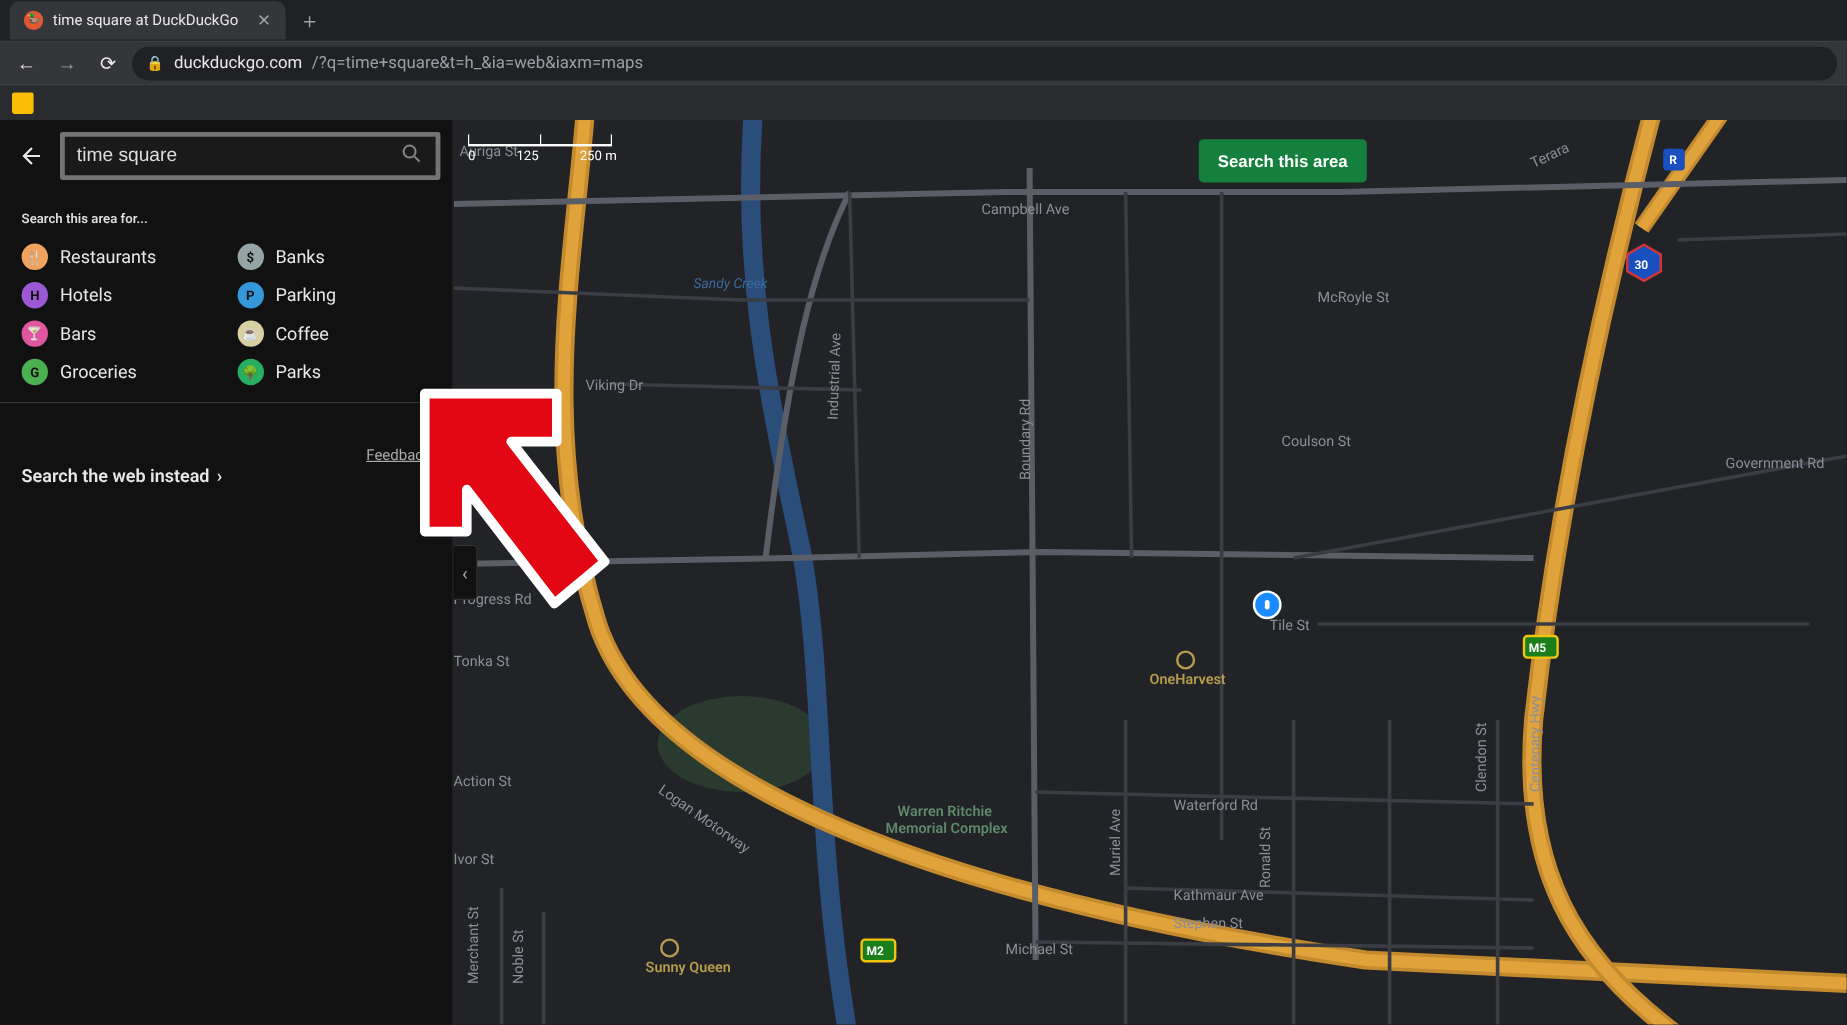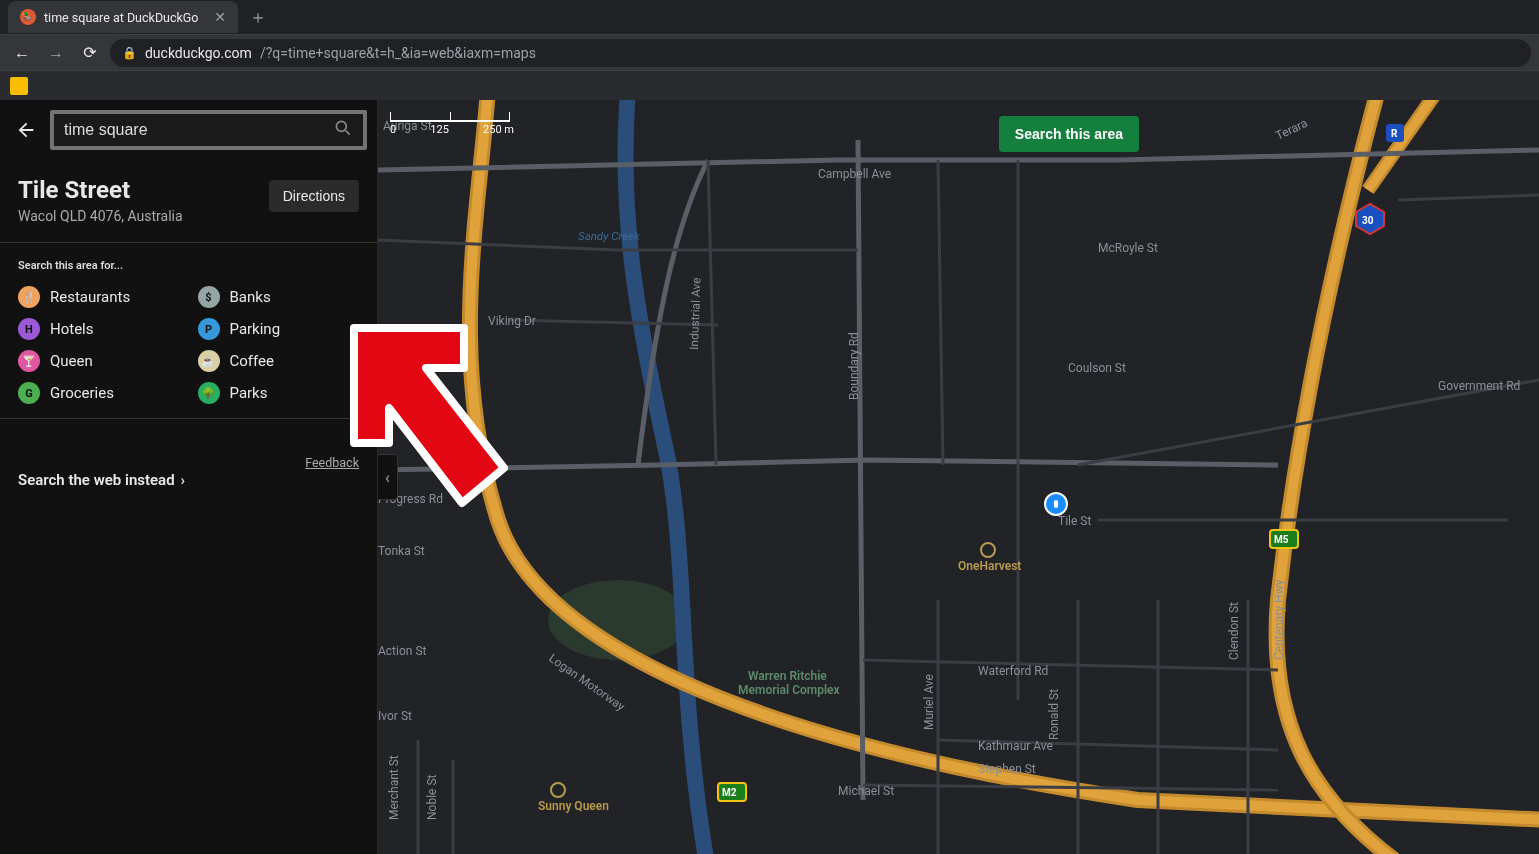--- a/index.html
+++ b/index.html
@@ -203,27 +203,20 @@
         <input value="time square" style="">
         <span class="search-icon">
           <svg width="20" height="20" viewBox="0 0 24 24">
               <circle cx="10" cy="10" r="6" stroke="#888" stroke-width="2" fill="none"></circle>
               <line x1="15" y1="15" x2="20" y2="20" stroke="#888" stroke-width="2"></line>
             </svg>
         </span>
       </div>
     </div>
 
-    <div class="place-card">
-      <div>
-        <div class="place-title">Tile Street</div>
-        <div class="place-sub">Wacol QLD 4076, Australia</div>
-      </div>
-      <button class="directions-btn">Directions</button>
-    </div>
 
     <div class="categories">
       <div class="categories-title">Search this area for...</div>
       <div class="cat-grid" id="cat-grid">
           <div class="cat-item">
             <span class="cat-icon c-rest">🍴</span>
             <span>Restaurants</span>
           </div>
           <div class="cat-item">
             <span class="cat-icon c-bank">$</span>
@@ -232,21 +225,21 @@
           <div class="cat-item">
             <span class="cat-icon c-hotel">H</span>
             <span>Hotels</span>
           </div>
           <div class="cat-item">
             <span class="cat-icon c-park">P</span>
             <span>Parking</span>
           </div>
           <div class="cat-item">
             <span class="cat-icon c-bars">🍸</span>
-            <span>Queen</span>
+            <span>Bars</span>
           </div>
           <div class="cat-item">
             <span class="cat-icon c-coff">☕</span>
             <span>Coffee</span>
           </div>
           <div class="cat-item">
             <span class="cat-icon c-groc">G</span>
             <span>Groceries</span>
           </div>
           <div class="cat-item">

